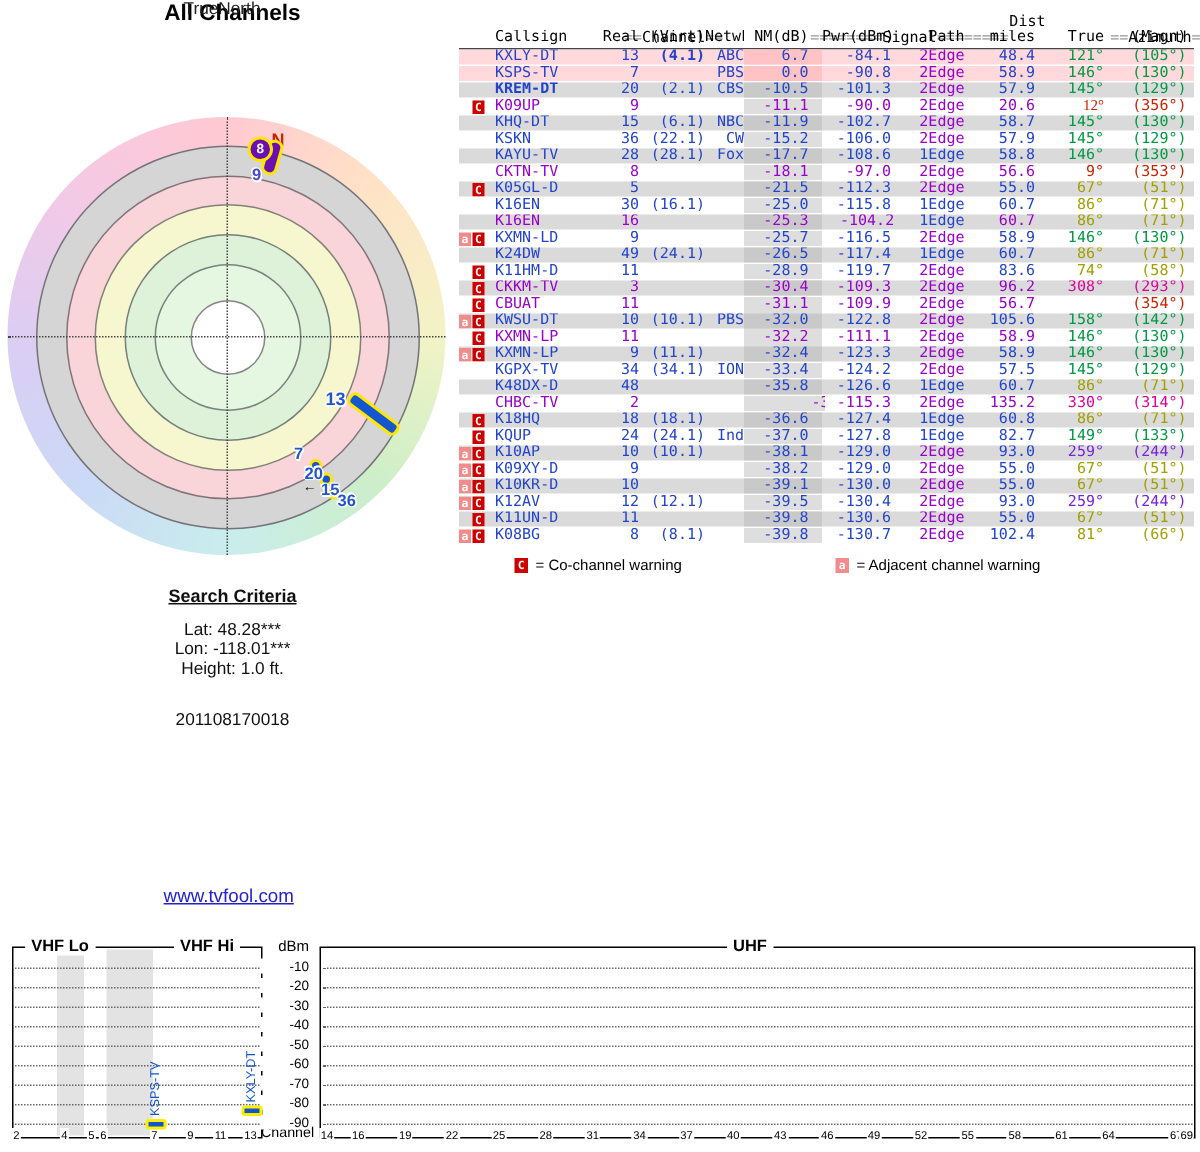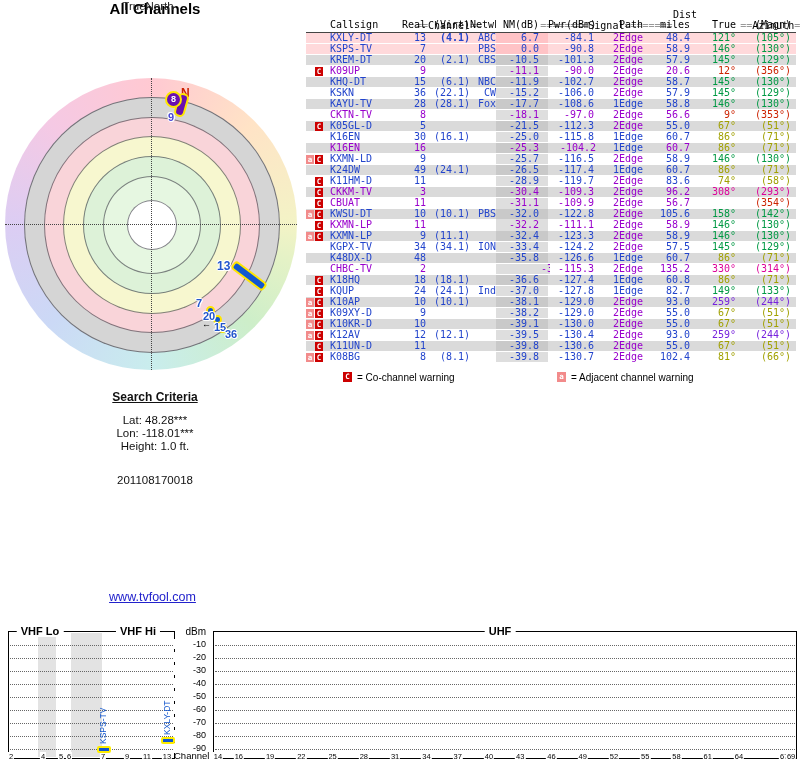--- a/index.html
+++ b/index.html
@@ -181,21 +181,21 @@
           <div class="r" style="color: rgb(34, 68, 204);">PBS</div>
           <div class="r nm" style="color: rgb(34, 68, 204);">0.0</div>
           <div class="r pwr" style="color: rgb(34, 68, 204);">-90.8</div>
           <div class="r path" style="color: rgb(153, 0, 204);">2Edge</div>
           <div class="r miles" style="color: rgb(34, 68, 204);">58.9</div>
           <div class="r true" style="color: rgb(0, 153, 68);">146°</div>
           <div class="r magn" style="color: rgb(0, 153, 68);">(130°)</div>
         </div>
         <div class="trow drow row-gray">
           <div class="mk"></div>
-          <div style="color: rgb(34, 68, 204);">KREM-DT</div>
+          <div style="color: rgb(34, 68, 204); font-weight: bold;">KREM-DT</div>
           <div class="r" style="color: rgb(34, 68, 204);">20</div>
           <div class="r" style="color: rgb(34, 68, 204);">(2.1)</div>
           <div class="r" style="color: rgb(34, 68, 204);">CBS</div>
           <div class="r nm" style="color: rgb(34, 68, 204);">-10.5</div>
           <div class="r pwr" style="color: rgb(34, 68, 204);">-101.3</div>
           <div class="r path" style="color: rgb(153, 0, 204);">2Edge</div>
           <div class="r miles" style="color: rgb(34, 68, 204);">57.9</div>
           <div class="r true" style="color: rgb(0, 153, 68);">145°</div>
           <div class="r magn" style="color: rgb(0, 153, 68);">(129°)</div>
         </div>
@@ -204,21 +204,21 @@
             <span class="cbox">C</span>
           </div>
           <div style="color: rgb(153, 0, 204);">K09UP</div>
           <div class="r" style="color: rgb(153, 0, 204);">9</div>
           <div class="r" style="color: rgb(34, 68, 204);"></div>
           <div class="r" style="color: rgb(34, 68, 204);"></div>
           <div class="r nm" style="color: rgb(153, 0, 204);">-11.1</div>
           <div class="r pwr" style="color: rgb(153, 0, 204);">-90.0</div>
           <div class="r path" style="color: rgb(153, 0, 204);">2Edge</div>
           <div class="r miles" style="color: rgb(153, 0, 204);">20.6</div>
-          <div class="r true" style="color: rgb(204, 34, 0);">12°</div>
+          <div class="r true" style="color: rgb(204, 34, 0); font-family: Liberation Serif, serif;">12°</div>
           <div class="r magn" style="color: rgb(204, 34, 0);">(356°)</div>
         </div>
         <div class="trow drow row-gray">
           <div class="mk"></div>
           <div style="color: rgb(34, 68, 204);">KHQ-DT</div>
           <div class="r" style="color: rgb(34, 68, 204);">15</div>
           <div class="r" style="color: rgb(34, 68, 204);">(6.1)</div>
           <div class="r" style="color: rgb(34, 68, 204);">NBC</div>
           <div class="r nm" style="color: rgb(34, 68, 204);">-11.9</div>
           <div class="r pwr" style="color: rgb(34, 68, 204);">-102.7</div>

